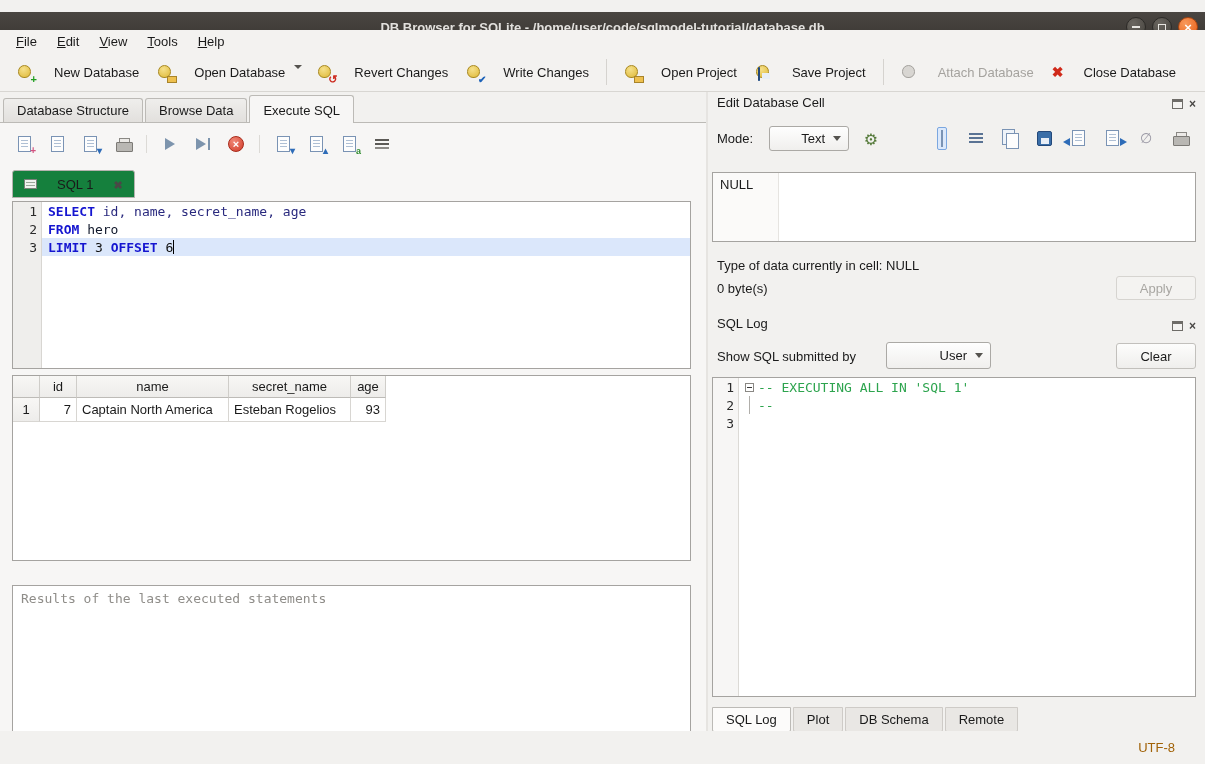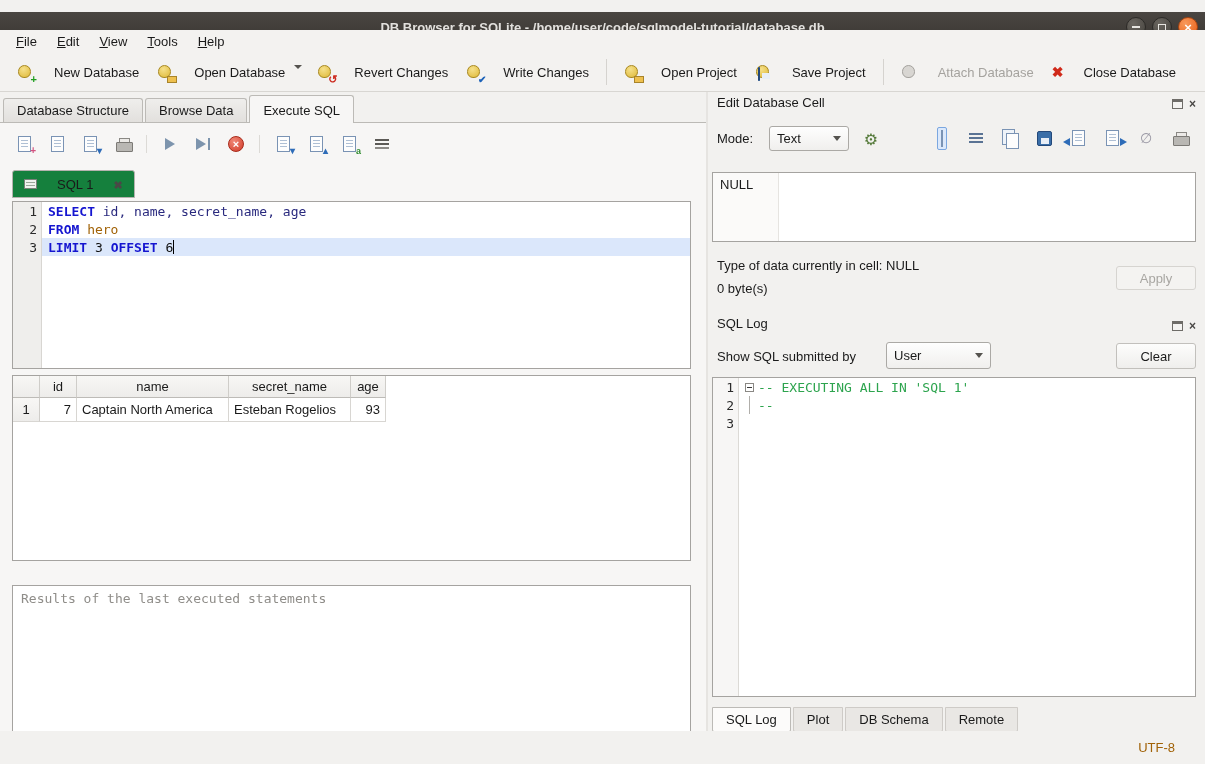--- a/index.html
+++ b/index.html
@@ -94,21 +94,21 @@
   .editor { position:absolute; left:12px; top:78px; width:679px; height:168px; background:#fff;
             border:1px solid #a5a3a0; font-family:"DejaVu Sans Mono", monospace; font-size:13px; overflow:hidden; }
   .egut { position:absolute; left:0; top:0; bottom:0; width:29px; background:#efeeec; border-right:1px solid #d8d6d2; }
   .eline { position:relative; height:18px; display:flex; }
   .eline .no { width:29px; flex:0 0 29px; text-align:right; padding-right:5px; color:#2b2b2b;
                display:flex; align-items:center; justify-content:flex-end; }
   .eline .code { flex:1; padding-left:6px; white-space:pre; display:flex; align-items:center; }
   .eline.cur .code { background:#dbe7fb; }
   .kw { color:#1515d0; font-weight:bold; white-space:pre; }
   .idf { color:#29297e; white-space:pre; }
-  .tbl { color:#a16207; white-space:pre; }
+  .tbl { color:#0f172a; white-space:pre; }
   .pln { color:#101010; white-space:pre; }
   .cursor { display:inline-block; width:1px; height:14px; background:#000; }
 
   
   .grid { position:absolute; left:12px; top:252px; width:679px; height:186px; background:#fff; border:1px solid #a5a3a0; }
   .grow { display:flex; }
   .gh { background:linear-gradient(#f8f7f5,#edecea); border-right:1px solid #cfcdc9; border-bottom:1px solid #bdbbb7;
         text-align:center; padding:3px 4px; height:22px; white-space:nowrap; }
   .gc { border-right:1px solid #d8d6d2; border-bottom:1px solid #d8d6d2; padding:3px 5px; height:24px;
         white-space:nowrap; display:flex; align-items:center; }
@@ -124,21 +124,21 @@
 
   
   .right { position:absolute; left:708px; top:92px; right:0; bottom:33px; }
   .sectitle { position:absolute; font-size:13px; color:#1a1a1a; }
   .dockicos { position:absolute; display:flex; gap:6px; align-items:center; }
   .flico { width:11px; height:10px; border:1px solid #6e6c68; position:relative; background:#f4f3f1; }
   .flico::before { content:""; position:absolute; left:0; right:0; top:0; height:2px; background:#6e6c68; }
   .xsm::before { content:"×"; font-size:12px; font-weight:bold; color:#4a4846; line-height:1; }
 
   .qsel { position:absolute; background:linear-gradient(#fefefe,#f0efed); border:1px solid #aba9a5;
-          border-radius:3px; display:flex; align-items:center; justify-content:space-between; padding:0 7px; }
+          border-radius:3px; display:flex; align-items:center; justify-content:flex-end; padding:0 7px; }
   .sc { width:0; height:0; border-left:4px solid transparent; border-right:4px solid transparent;
         border-top:5px solid #55534f; margin-left:8px; }
   .gearbtn { position:absolute; width:26px; height:26px; display:flex; align-items:center; justify-content:center; }
   .gear::before { content:"⚙"; font-size:16px; color:#557a3a; }
 
   .cellicons { position:absolute; left:224px; top:36px; display:flex; gap:14px; align-items:center; }
   .selwrap { border:1px solid #7ba7e0; background:#dce9fb; border-radius:2px; padding:3px; margin:-4px; }
   .bars { width:14px; height:2px; background:#5a7394; box-shadow:0 4px 0 #5a7394, 0 8px 0 #5a7394; margin-top:-8px; }
   .doc2 { position:relative; width:16px; height:18px; }
   .doc2::before { content:""; position:absolute; left:0; top:0; width:11px; height:14px; background:#eef3f9; border:1px solid #7a93b4; }
@@ -150,21 +150,21 @@
   .arrR { width:0; height:0; border-top:4px solid transparent; border-bottom:4px solid transparent;
           border-left:7px solid #2e6cb8; position:absolute; right:-5px; bottom:2px; }
   .nullico::before { content:"∅"; color:#9a98a4; font-size:14px; }
 
   .cellbox { position:absolute; left:4px; top:80px; width:484px; height:70px; background:#fff; border:1px solid #a5a3a0; }
   .cellgut { position:absolute; left:0; top:0; bottom:0; width:66px; background:#fbfaf9; border-right:1px solid #e6e4e1; }
   .nulltext { position:absolute; left:7px; top:4px; color:#1a1a1a; }
 
   .btn { position:absolute; background:linear-gradient(#fdfdfc,#efeeec); border:1px solid #c2c0bc; border-radius:3px;
          display:flex; align-items:center; justify-content:center; }
-  .btn.disabled { color:#a8a6a2; background:#f4f3f1; border-color:#d6d4d0; }
+  .btn.disabled { color:#a8a6a2; background:#f4f3f1; border-color:#d6d4d0;margin-top:10px; }
 
   
   .logbox { position:absolute; left:4px; top:285px; width:484px; height:320px; background:#fff;
             border:1px solid #a5a3a0; overflow:hidden; }
   .loggut { position:absolute; left:0; top:0; bottom:0; width:26px; background:#f7f6f5; border-right:1px solid #dcdad6; }
   .lline { position:relative; height:18px; display:flex; align-items:center;
            font-family:"DejaVu Sans Mono", monospace; font-size:13px; }
   .lline .no { width:26px; flex:0 0 26px; text-align:right; padding-right:5px; color:#2b2b2b; }
   .fold { width:9px; height:9px; border:1px solid #8a8884; background:#fff; position:relative;
           margin:0 4px 0 6px; flex:0 0 9px; }

